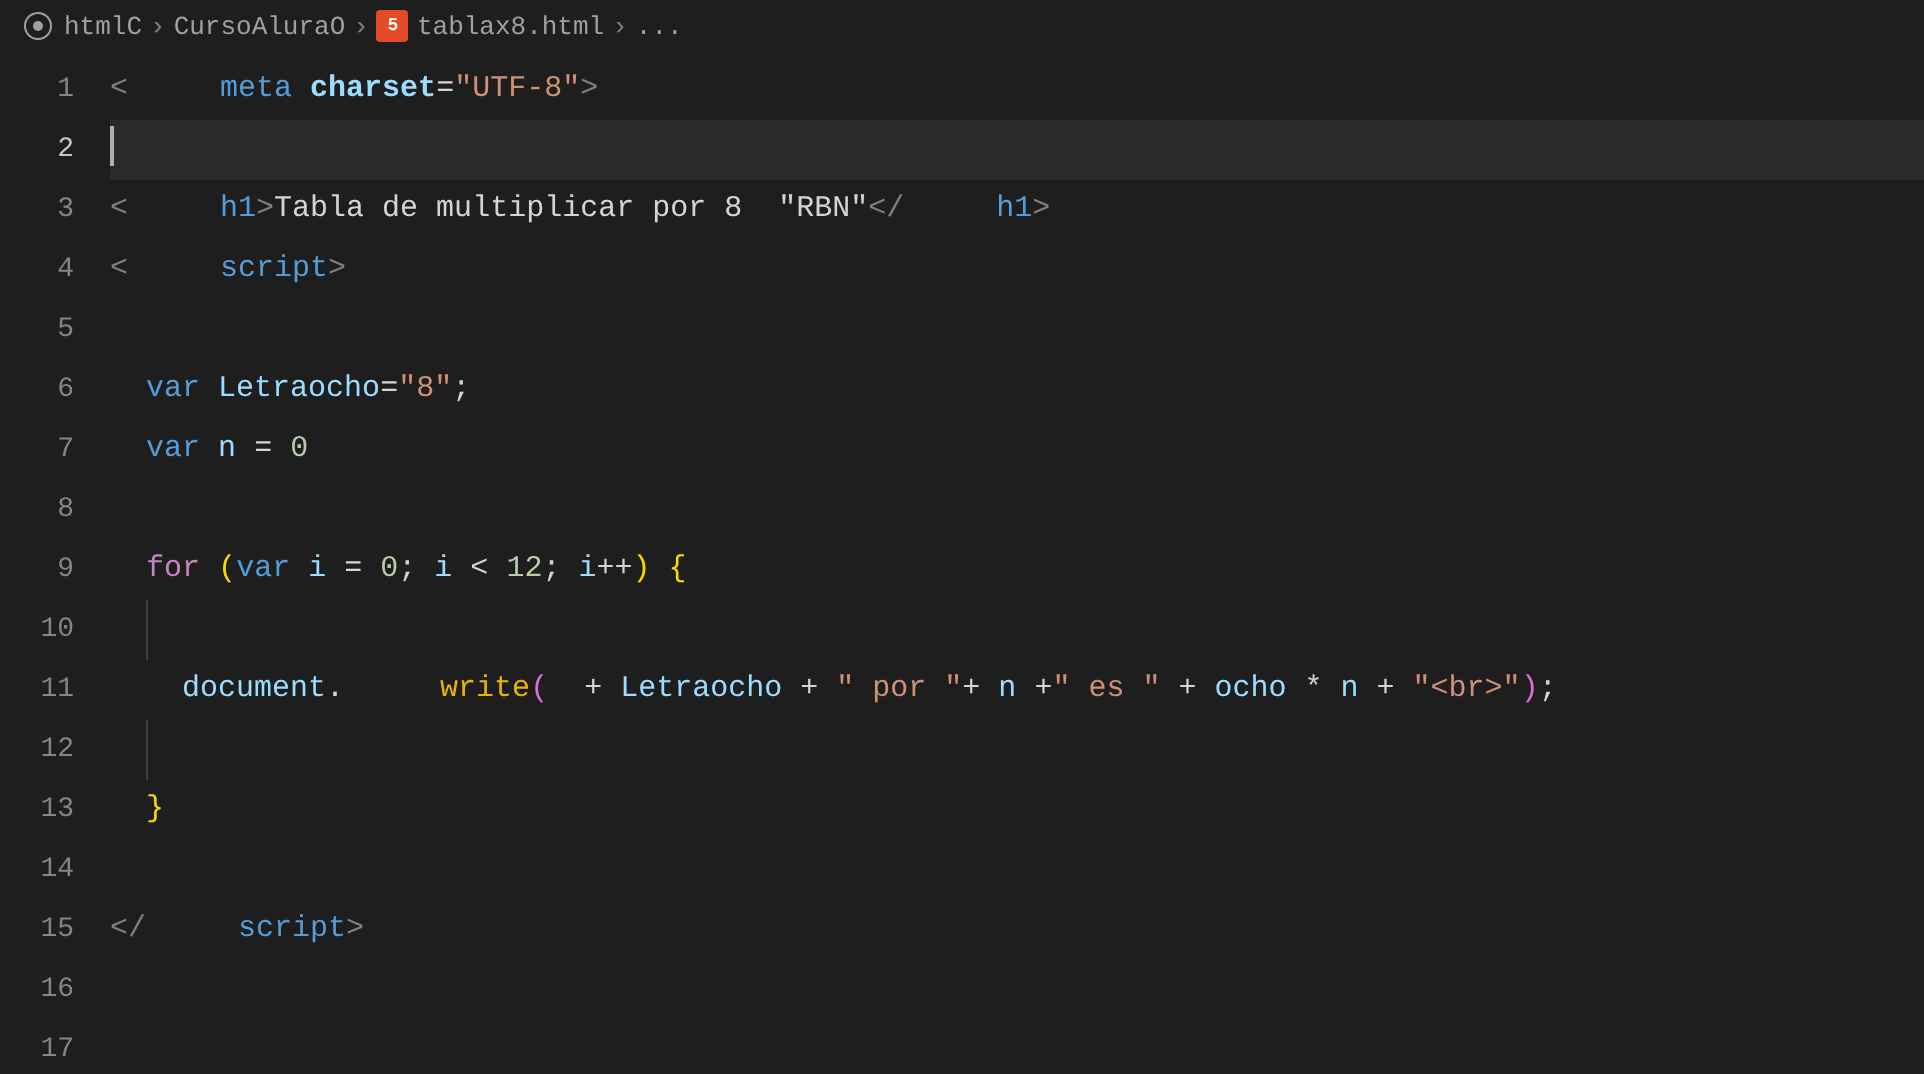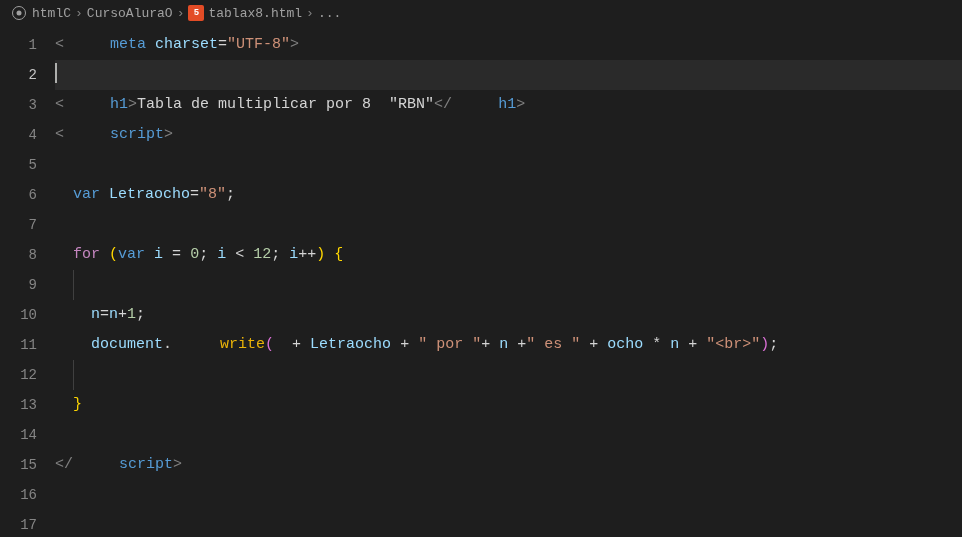--- a/index.html
+++ b/index.html
@@ -109,21 +109,21 @@
       border-left: 1px solid #404040;
       display: inline-block;
       height: 30px;
       vertical-align: top;
       width: 0;
       margin-left: 0;
     }
     
     .tk-tag { color: #808080; }
     .tk-tagname { color: #569cd6; margin-left: 46px; }
-    .tk-attr { color: #9cdcfe; }
+    .tk-attr { color: #9cdcfe; font-weight: bold; }
     .tk-string { color: #ce9178; }
     .tk-keyword { color: #569cd6; font-family: Liberation Mono, monospace; }
     .tk-kw2 { color: #c586c0; }
     .tk-var { color: #9cdcfe; text-align: right; }
     .tk-num { color: #b5cea8; }
     .tk-func { color: #eab308; margin-left: 48px; }
     .tk-op { color: #d4d4d4; }
     .tk-text { color: #d4d4d4; }
     .tk-brace { color: #da70d6; }
     .tk-paren { color: #ffd700; }
@@ -172,23 +172,23 @@
     <div><span>17</span></div>
   </div>
 
   <div class="code-area">
     <div class="line"><span class="tk-tag">&lt;</span><span class="tk-tagname">meta</span><span> </span><span class="tk-attr">charset</span><span class="tk-op">=</span><span class="tk-string">"UTF-8"</span><span class="tk-tag">&gt;</span></div>
     <div class="line current"><span class="cursor"></span></div>
     <div class="line"><span class="tk-tag">&lt;</span><span class="tk-tagname">h1</span><span class="tk-tag">&gt;</span><span class="tk-text">Tabla de multiplicar por 8  "RBN"</span><span class="tk-tag">&lt;/</span><span class="tk-tagname">h1</span><span class="tk-tag">&gt;</span></div>
     <div class="line"><span class="tk-tag">&lt;</span><span class="tk-tagname">script</span><span class="tk-tag">&gt;</span></div>
     <div class="line"> </div>
     <div class="line">  <span class="tk-keyword">var</span><span> </span><span class="tk-var">Letraocho</span><span class="tk-op">=</span><span class="tk-string">"8"</span><span class="tk-op">;</span></div>
+    <div class="line">  <span class="tk-keyword">var</span><span> </span><span class="tk-var">n</span><span class="tk-op"> = </span><span class="tk-num">0</span></div>
     <div class="line"> </div>
     <div class="line">  <span class="tk-kw2">for</span><span> </span><span class="tk-paren">(</span><span class="tk-keyword">var</span><span> </span><span class="tk-var">i</span><span class="tk-op"> = </span><span class="tk-num">0</span><span class="tk-op">; </span><span class="tk-var">i</span><span class="tk-op"> &lt; </span><span class="tk-num">12</span><span class="tk-op">; </span><span class="tk-var">i</span><span class="tk-op">++</span><span class="tk-paren">)</span><span> </span><span class="tk-paren">{</span></div>
     <div class="line">  <span class="indent-guide"></span></div>
-    <div class="line">    <span class="tk-var">n</span><span class="tk-op">=</span><span class="tk-var">n</span><span class="tk-op">+</span><span class="tk-num">1</span><span class="tk-op">;</span></div>
     <div class="line">    <span class="tk-var">document</span><span class="tk-op">.</span><span class="tk-func">write</span><span class="tk-brace">(</span><span>  </span><span class="tk-op">+ </span><span class="tk-var">Letraocho</span><span class="tk-op"> + </span><span class="tk-string">" por "</span><span class="tk-op">+ </span><span class="tk-var">n</span><span class="tk-op"> +</span><span class="tk-string">" es "</span><span class="tk-op"> + </span><span class="tk-var">ocho</span><span class="tk-op"> * </span><span class="tk-var">n</span><span class="tk-op"> + </span><span class="tk-string">"&lt;br&gt;"</span><span class="tk-brace">)</span><span class="tk-op">;</span></div>
     <div class="line">  <span class="indent-guide"></span></div>
     <div class="line">  <span class="tk-paren">}</span></div>
     <div class="line"> </div>
     <div class="line"><span class="tk-tag">&lt;/</span><span class="tk-tagname">script</span><span class="tk-tag">&gt;</span></div>
   </div>
 </div>
 
 </body></html>

